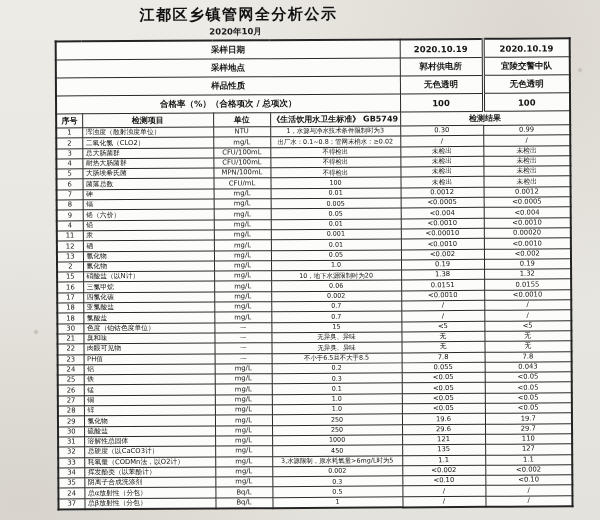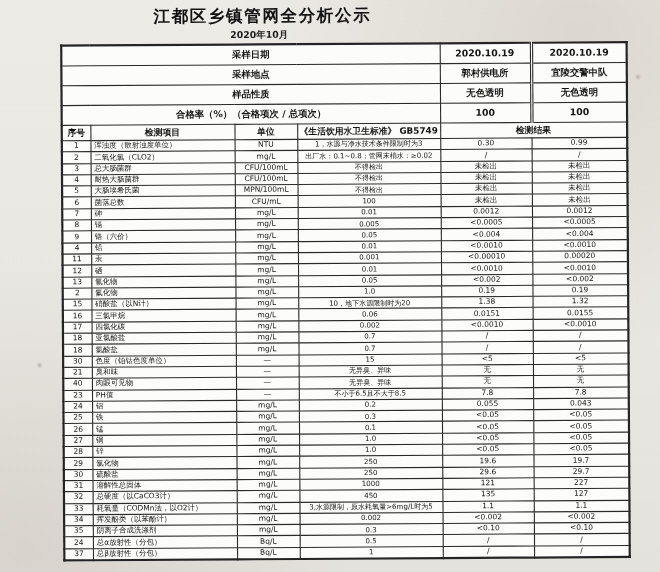--- a/index.html
+++ b/index.html
@@ -256,21 +256,21 @@
         </tr>
         <tr class="data-row">
           <td class="c-no">21</td>
           <td class="c-item">臭和味</td>
           <td class="c-unit">—</td>
           <td class="c-std">无异臭、异味</td>
           <td class="c-r1">无</td>
           <td class="c-r2">无</td>
         </tr>
         <tr class="data-row">
-          <td class="c-no">40</td>
+          <td class="c-no">22</td>
           <td class="c-item">肉眼可见物</td>
           <td class="c-unit">—</td>
           <td class="c-std">无异臭、异味</td>
           <td class="c-r1">无</td>
           <td class="c-r2">无</td>
         </tr>
         <tr class="data-row">
           <td class="c-no">23</td>
           <td class="c-item">PH值</td>
           <td class="c-unit">—</td>
@@ -333,21 +333,21 @@
           <td class="c-std">250</td>
           <td class="c-r1">29.6</td>
           <td class="c-r2">29.7</td>
         </tr>
         <tr class="data-row">
           <td class="c-no">31</td>
           <td class="c-item">溶解性总固体</td>
           <td class="c-unit">mg/L</td>
           <td class="c-std">1000</td>
           <td class="c-r1">121</td>
-          <td class="c-r2">227</td>
+          <td class="c-r2">110</td>
         </tr>
         <tr class="data-row">
           <td class="c-no">32</td>
           <td class="c-item">总硬度（以CaCO3计）</td>
           <td class="c-unit">mg/L</td>
           <td class="c-std">450</td>
           <td class="c-r1">135</td>
           <td class="c-r2">127</td>
         </tr>
         <tr class="data-row">

